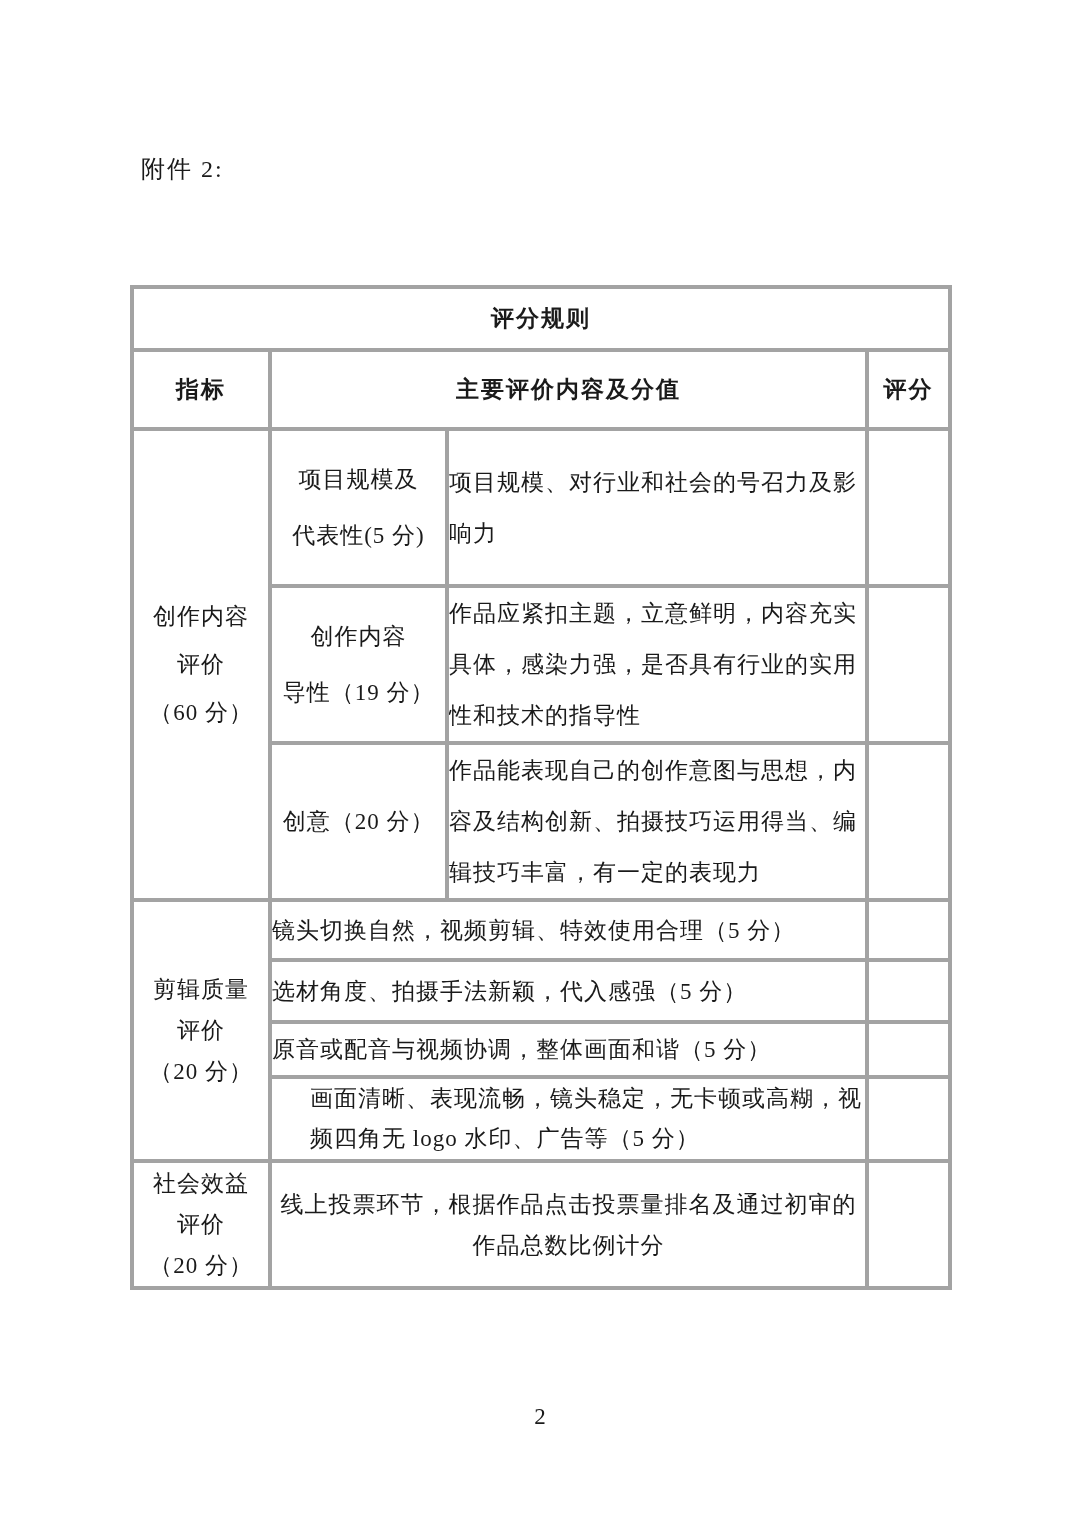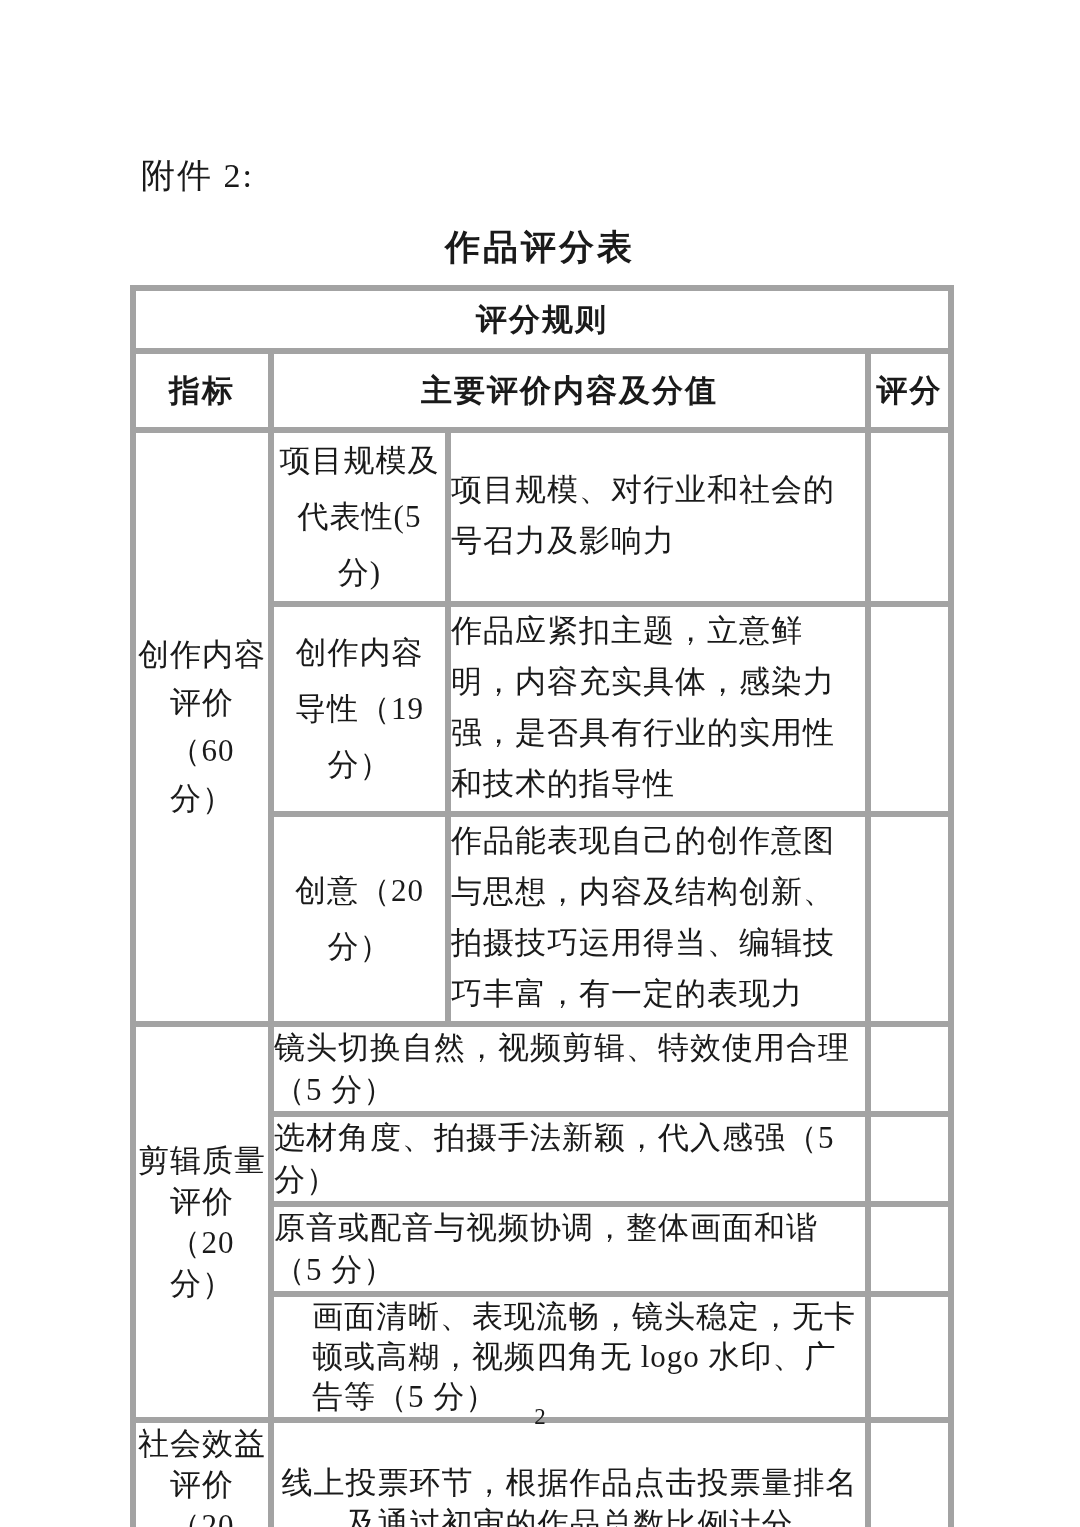--- a/index.html
+++ b/index.html
@@ -13,21 +13,21 @@
     height: 1527px;
     background: #ffffff;
     font-family: "Liberation Serif", "DejaVu Serif", serif;
     color: #1a1a1a;
     overflow: hidden;
   }
   .attachment-label {
     position: absolute;
     left: 141px;
     top: 153px;
-    font-size: 34px;
+    font-size: 24px;
     letter-spacing: 2px;
     white-space: nowrap;
   }
   .doc-title {
     position: absolute;
     left: 0;
     top: 224px;
     width: 1080px;
     text-align: center;
     font-size: 35px;
@@ -37,24 +37,24 @@
   table.score-table {
     position: absolute;
     left: 130px;
     top: 285px;
     width: 818px;
     border-collapse: collapse;
     table-layout: fixed;
     border: 4px solid #000000;
   }
   table.score-table td {
-    border: 6px solid #a3a3a3;
+    border: 4px solid #a3a3a3;
     padding: 0;
     vertical-align: middle;
-    font-size: 31px;
+    font-size: 23px;
     color: #1a1a1a;
     overflow: hidden;
   }
   td.thead {
     text-align: center;
     font-weight: bold;
     font-size: 26px;
     letter-spacing: 2px;
   }
   td.cat {
@@ -67,21 +67,20 @@
   td.crit {
     text-align: center;
     letter-spacing: 1px;
   }
   td.crit .ln { line-height: 56px; }
   td.desc {
     text-align: left;
     padding: 0 10px 0 13px;
     line-height: 51px;
     letter-spacing: 1px;
-    font-family: Liberation Mono, monospace;
   }
   td.mrow {
     text-align: left;
     padding: 0 10px 0 13px;
     letter-spacing: 1px;
   }
   td.mrow.wrap2 {
     line-height: 40px;
     padding-left: 38px;
   }
@@ -101,21 +100,20 @@
     font-size: 23px;
   }
 </style>
 </head>
 <body>
 
 <div class="page">
 
   <div class="attachment-label">附件 2:</div>
 
-  <div class="doc-title">作品评分表</div>
 
   <table class="score-table">
     <colgroup>
       <col style="width:138px">
       <col style="width:177px">
       <col style="width:420px">
       <col style="width:83px">
     </colgroup>
 
     <tbody>

